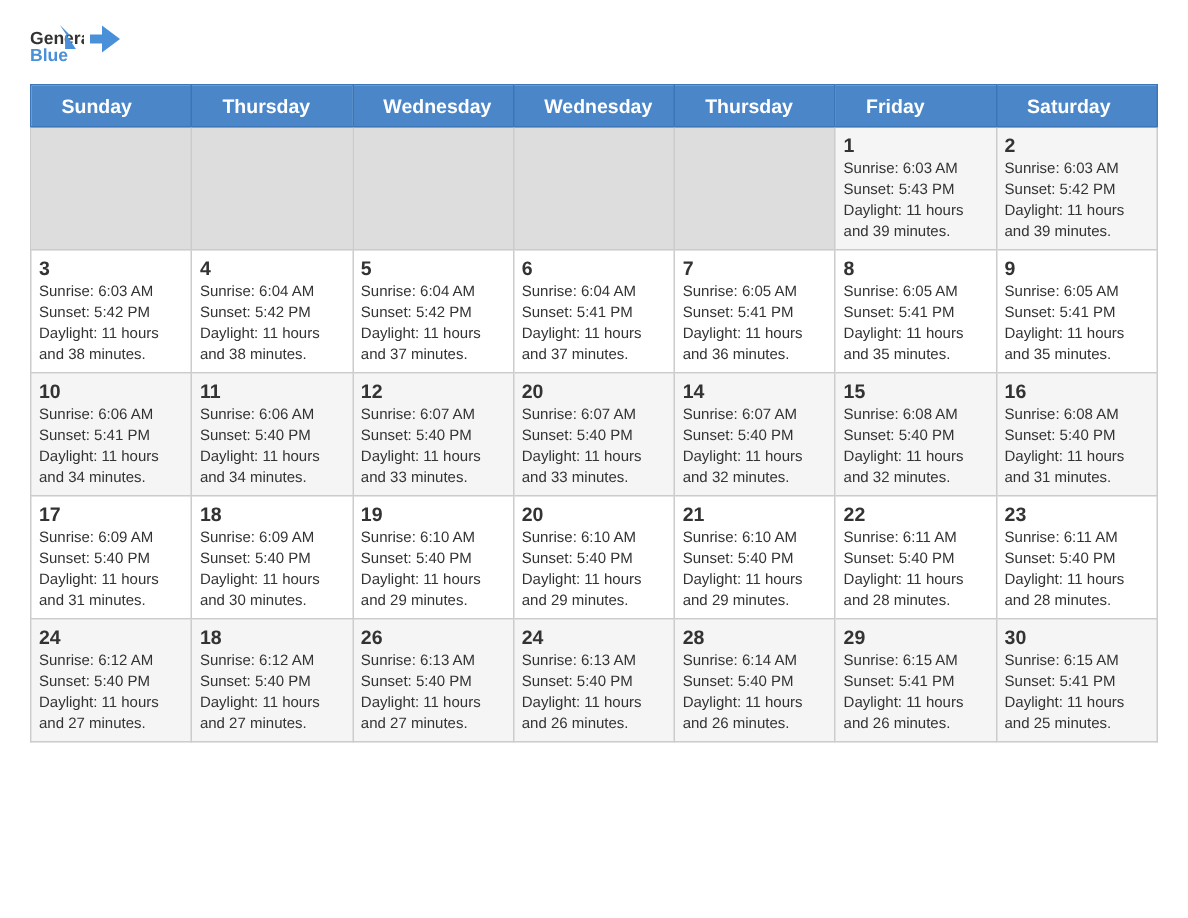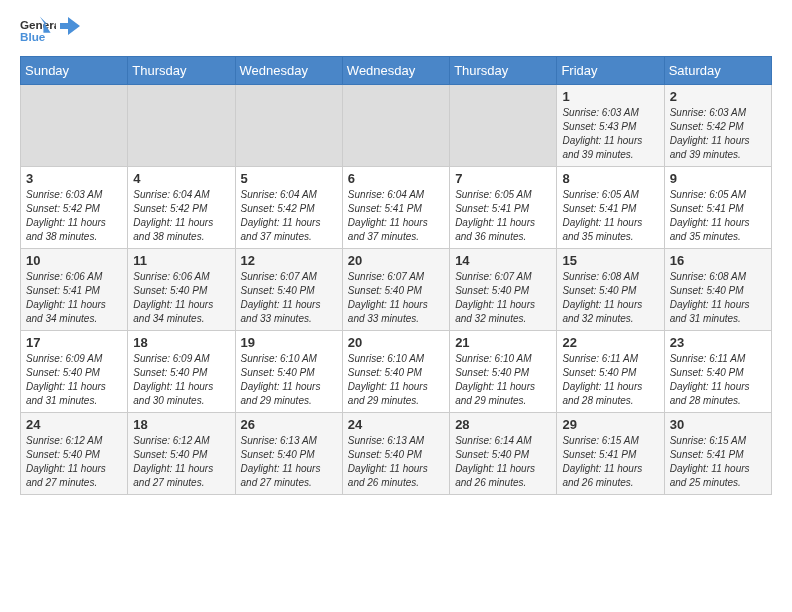--- a/index.html
+++ b/index.html
@@ -5,25 +5,25 @@
     * { box-sizing: border-box; margin: 0; padding: 0; }
     body { font-family: Arial, sans-serif; background: #fff; width: 792px; min-height: 612px; }
     .page { width: 792px; padding: 16px 20px; }
     .header { display: flex; align-items: flex-start; justify-content: space-between; margin-bottom: 12px; }
     .logo { display: flex; align-items: center; gap: 4px; }
     .logo-icon { width: 36px; height: 28px; }
     .title-block { text-align: right; }
     .month-title { font-size: 32px; font-weight: 300; color: #333; }
     .location { font-size: 15px; color: #555; margin-top: 2px; }
     table { width: 100%; border-collapse: collapse; table-layout: fixed; }
-    thead th { background: #4a86c8; color: #fff; font-size: 13px; font-weight: normal; padding: 6px 4px; text-align: left; border: 1px solid #3a76b8; }
+    thead th { background: #4a86c8; color: #fff; font-size: 13px; font-weight: bold; padding: 6px 20px; text-align: left; border: 1px solid #3a76b8; }
     tbody td { vertical-align: top; border: 1px solid #ccc; padding: 4px 5px; font-size: 10.5px; color: #333; background: #fff; min-height: 80px; height: 80px; }
     tbody tr:nth-child(odd) td { background: #f5f5f5; }
     .day-num { font-size: 13px; font-weight: bold; color: #333; display: block; margin-bottom: 2px; }
-    .day-info { font-size: 10px; color: #333; line-height: 1.4; font-style: italic; }
+    .day-info { font-size: 10px; color: #333; line-height: 1.4; }
     .empty { background: #e8e8e8 !important; }
     tbody tr:nth-child(odd) .empty { background: #ddd !important; }
   </style>
 </head>
 <body>
 
 <div class="page">
   <div class="header">
     <div class="logo">
       <svg class="logo-icon" viewBox="0 0 40 30" xmlns="http://www.w3.org/2000/svg">

